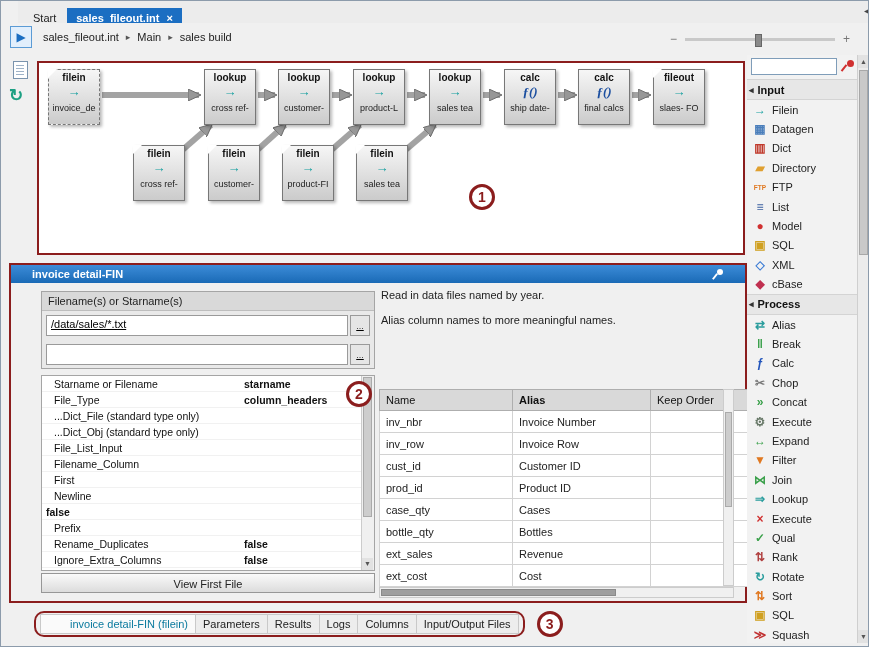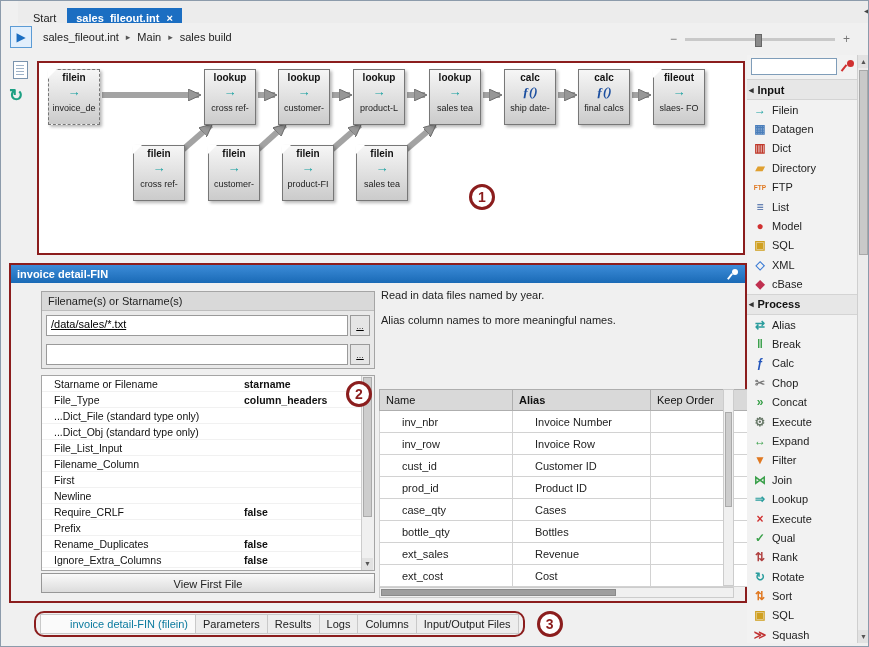--- a/index.html
+++ b/index.html
@@ -39,21 +39,21 @@
   .ntype{font-size:10px;font-weight:bold;text-align:center;margin-top:2px;color:#111;}
   .nicon{font-size:13px;font-weight:bold;color:#17a0a0;text-align:center;height:17px;line-height:17px;}
   .nicon.fx{color:#1c4fa0;font-style:italic;font-family:"Liberation Serif",serif;}
   .nname{font-size:9px;text-align:center;color:#222;white-space:nowrap;overflow:hidden;margin-top:3px;padding:0 1px;}
 
   
   .ann{position:absolute;width:26px;height:26px;border-radius:50%;background:#fff;border:3px solid #8b1d1d;color:#8b1d1d;font-weight:bold;font-size:14px;display:flex;align-items:center;justify-content:center;box-sizing:border-box;z-index:50;}
 
   
   .panel{position:absolute;left:8px;top:262px;width:738px;height:340px;border:2px solid #8b1d1d;background:#f0f0f0;box-sizing:border-box;}
-  .ptitle{height:18px;background:linear-gradient(#3c8cd8,#1a6ab6);color:#fff;font-size:11px;font-weight:bold;display:flex;align-items:center;justify-content:space-between;padding:0 6px;}
+  .ptitle{height:18px;background:linear-gradient(#3c8cd8,#1a6ab6);color:#fff;font-size:11px;font-weight:bold;display:flex;align-items:center;justify-content:space-between;padding:0 21px;}
   .pin{position:relative;width:12px;height:12px;}
   .pin::before{content:"";position:absolute;width:6px;height:6px;background:#fff;border-radius:50%;top:1px;left:5px;}
   .pin::after{content:"";position:absolute;width:2px;height:7px;background:#fff;transform:rotate(38deg);top:5px;left:2px;}
 
   .filesbox{position:absolute;left:30px;top:26px;width:334px;height:78px;background:#e9e9e9;border:1px solid #a5a5a5;box-sizing:border-box;}
   .fhead{height:19px;background:#d9d9d9;border-bottom:1px solid #bdbdbd;font-size:11px;padding:3px 6px;box-sizing:border-box;color:#222;}
   .frow{display:flex;margin:4px 4px 8px 4px;height:21px;text-decoration:underline;}
   .fval{flex:1;background:#fff;border:1px solid #9a9a9a;font-size:11px;padding:2px 4px;box-sizing:border-box;white-space:nowrap;overflow:hidden;}
   .browse{width:20px;margin-left:2px;background:#e6e6e6;border:1px solid #9a9a9a;font-size:9px;line-height:6px;padding:0;color:#333;}
 
@@ -67,21 +67,21 @@
   .pg-down{position:absolute;bottom:0;left:0;width:11px;height:12px;font-size:7px;text-align:center;color:#555;background:#e2e2e2;line-height:12px;}
   .viewbtn{position:absolute;left:30px;top:308px;width:334px;height:20px;background:linear-gradient(#fafafa,#dcdcdc);border:1px solid #979797;font-size:11px;text-align:center;line-height:18px;box-sizing:border-box;color:#222;}
 
   .desc{position:absolute;left:370px;top:24px;width:352px;font-size:11px;color:#222;}
   .desc .dline{margin-bottom:13px;}
 
   .aliaswrap{position:absolute;left:368px;top:124px;width:355px;height:197px;}
   .aliastable{border-collapse:collapse;table-layout:fixed;width:344px;}
   .aliastable th{background:#d9d9d9;border:1px solid #aeaeae;font-weight:normal;text-align:left;font-size:11px;height:20px;padding:0 6px;color:#111;overflow:hidden;}
   .aliastable th.bold{font-weight:bold;}
-  .aliastable td{border:1px solid #d2d2d2;font-size:11px;height:21px;padding:0 22px;background:#fff;color:#222;overflow:hidden;white-space:nowrap;}
+  .aliastable td{border:1px solid #d2d2d2;font-size:11px;height:21px;padding:0 6px;background:#fff;color:#222;overflow:hidden;white-space:nowrap;}
   .tv-scroll{position:absolute;right:0;top:0;width:11px;height:197px;background:#f0f0f0;border:1px solid #ccc;box-sizing:border-box;}
   .tv-thumb{position:absolute;left:1px;top:22px;width:7px;height:95px;background:#cdcdcd;border:1px solid #aaa;box-sizing:border-box;}
   .th-scroll{position:absolute;left:368px;top:322px;width:355px;height:11px;background:#f0f0f0;border:1px solid #ccc;box-sizing:border-box;}
   .th-thumb{position:absolute;left:1px;top:1px;width:235px;height:7px;background:#9e9e9e;border:1px solid #8a8a8a;box-sizing:border-box;}
 
   
   .bottombar{position:absolute;left:0;top:607px;width:100%;height:32px;background:#f0f0f0;display:flex;align-items:center;padding-left:33px;box-sizing:border-box;}
   .btgroup{display:inline-flex;border:2px solid #8b1d1d;border-radius:10px;padding:1px 4px;align-items:center;background:#f0f0f0;}
   .btab{font-size:11px;padding:3px 7px;color:#222;background:#ededed;border:1px solid #c9c9c9;border-left:none;white-space:nowrap;}
   .btab:first-child{border-left:1px solid #c9c9c9;padding-left:29px;}
@@ -282,21 +282,20 @@
           </div>
           <div class="prow">
             <div class="pname">First</div>
             <div class="pval"></div>
           </div>
           <div class="prow">
             <div class="pname">Newline</div>
             <div class="pval"></div>
           </div>
           <div class="prow">
-            <div class="pname">Require_CRLF</div>
             <div class="pval">false</div>
           </div>
           <div class="prow">
             <div class="pname">Prefix</div>
             <div class="pval"></div>
           </div>
           <div class="prow">
             <div class="pname">Rename_Duplicates</div>
             <div class="pval">false</div>
           </div>

